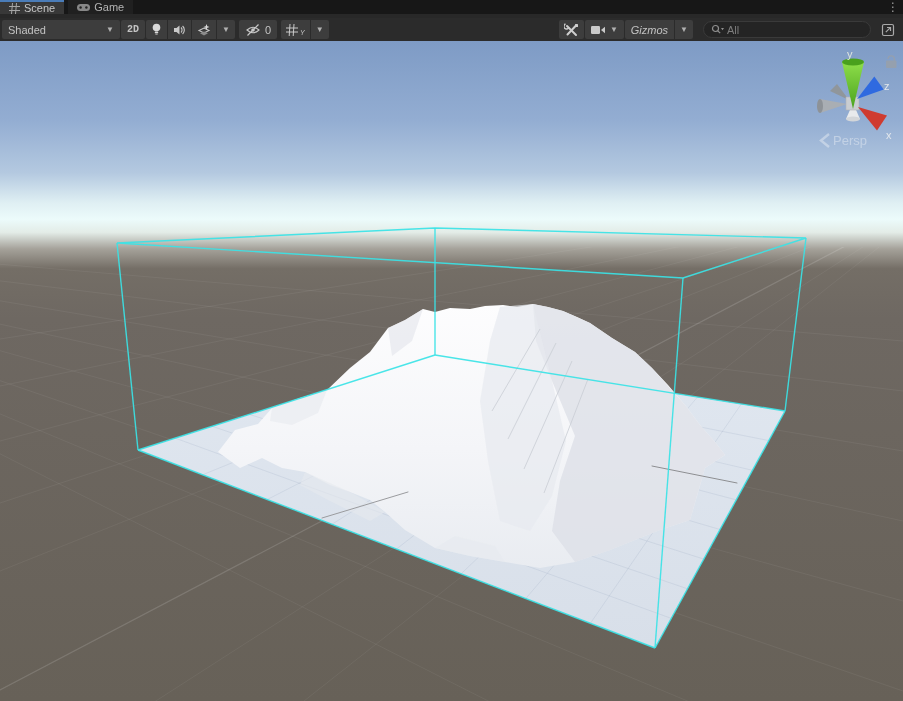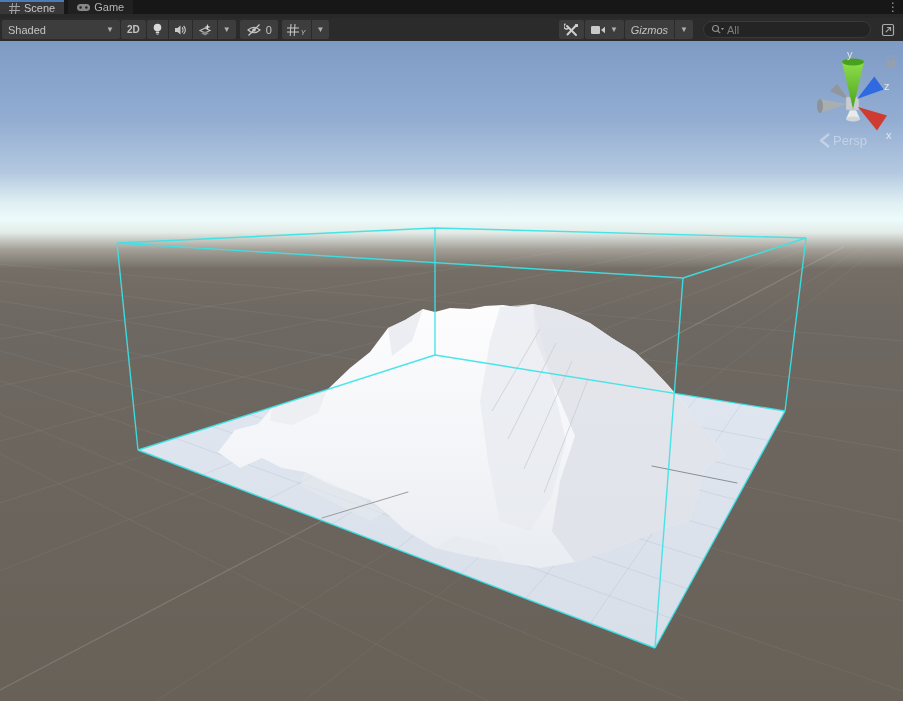--- a/index.html
+++ b/index.html
@@ -68,21 +68,21 @@
     <div class="tab-spacer"></div>
     <div class="kebab">⋮</div>
   </div>
 
   <div class="toolbar">
     <div class="tbtn shaded-dd">
       <span>Shaded</span>
       <span class="caret">▼</span>
     </div>
     <div class="tbtn">
-      <b style="font-size:10px;">2D</b>
+      <b style="font-size:10px;font-family:Liberation Mono, monospace;">2D</b>
     </div>
     <div class="tgroup">
       <div class="tbtn icon-only">
         <svg class="icon-svg" width="11" height="13" viewBox="0 0 11 13">
           <circle cx="5.5" cy="4.5" r="3.8" fill="#d8d8d8"></circle>
           <rect x="3.8" y="8.6" width="3.4" height="1.6" rx="0.5" fill="#d8d8d8"></rect>
           <rect x="4.3" y="10.6" width="2.4" height="1.2" rx="0.5" fill="#a8a8a8"></rect>
         </svg>
       </div>
       <div class="tbtn icon-only">

